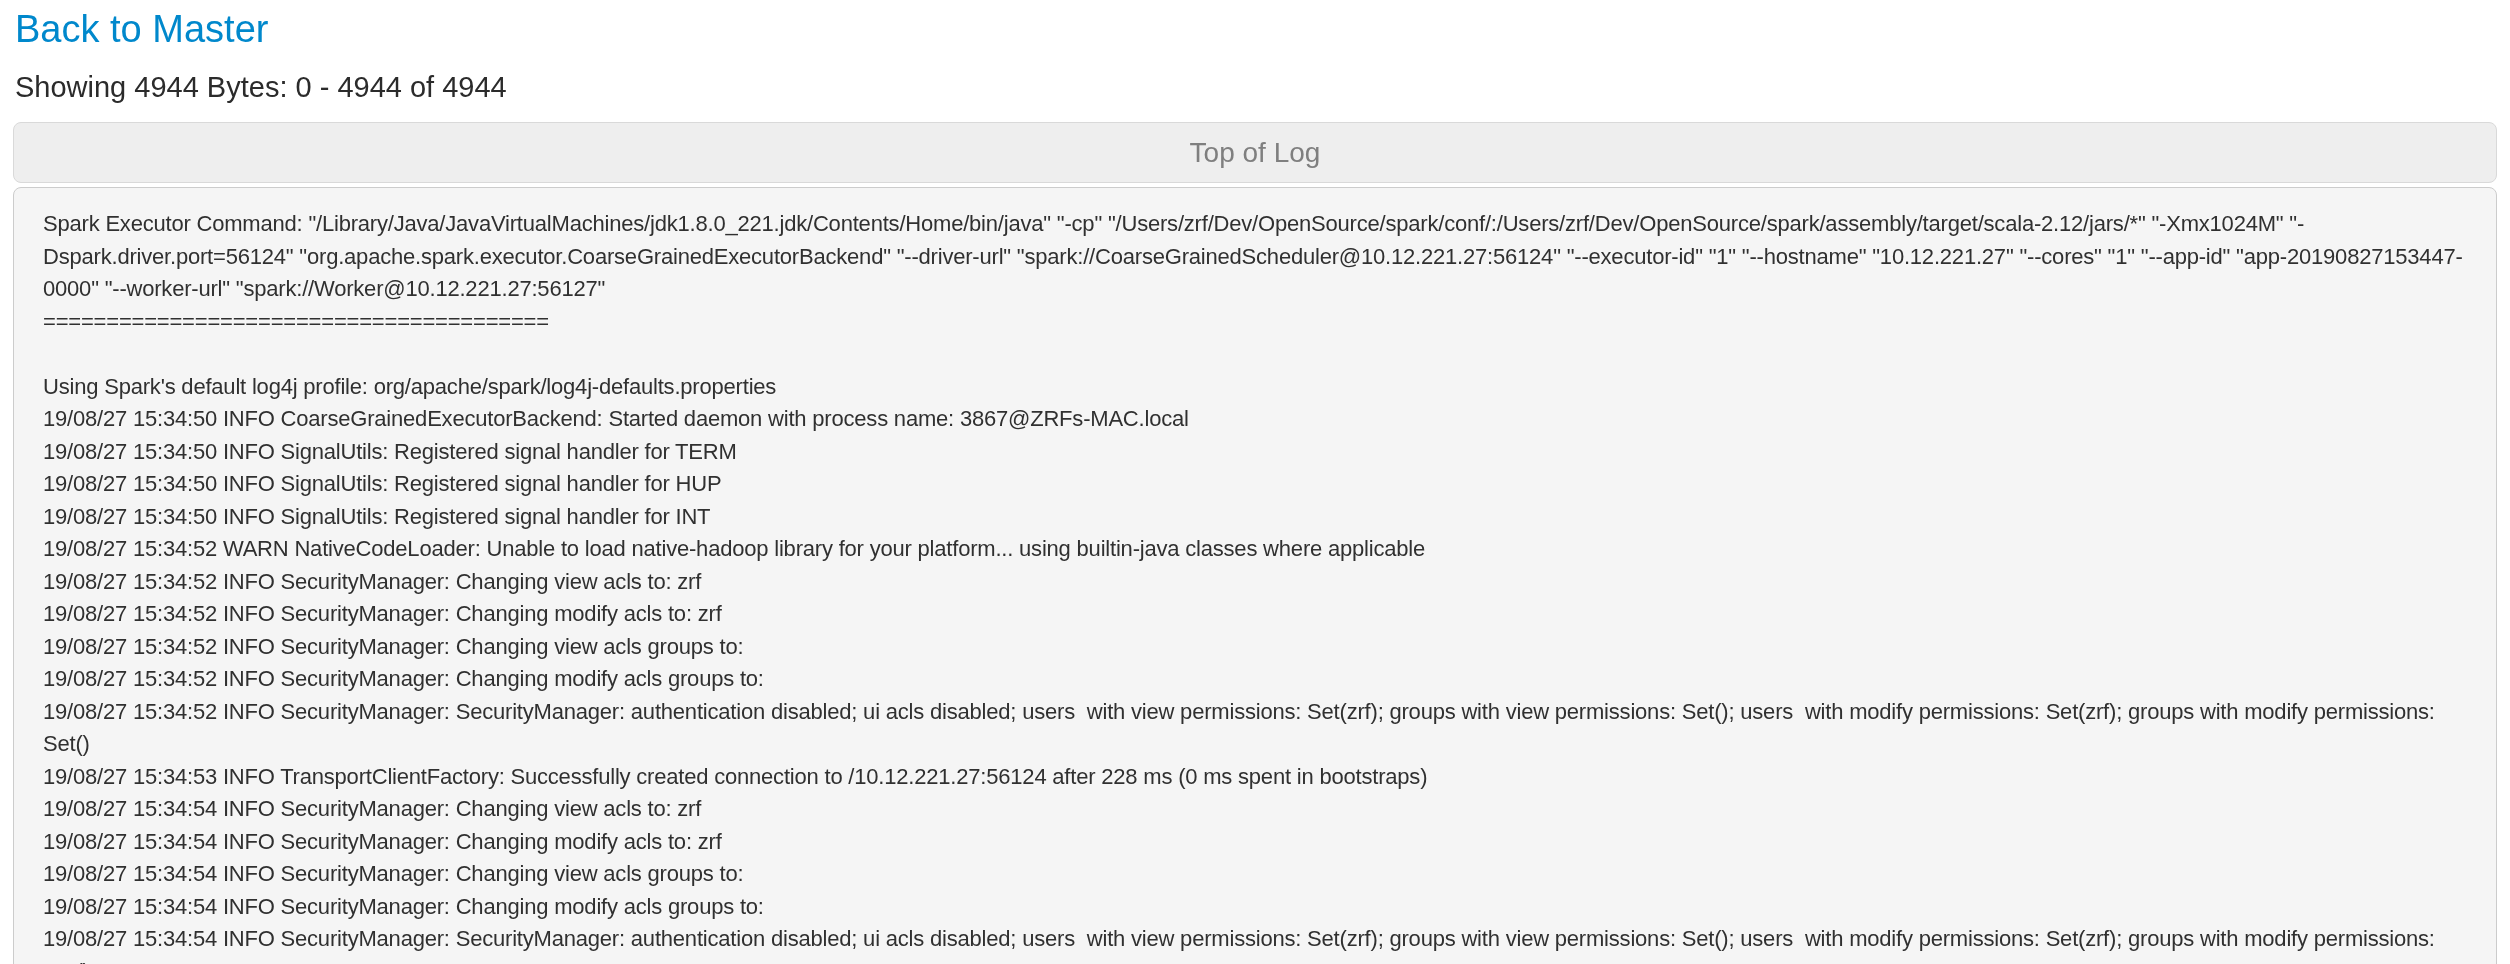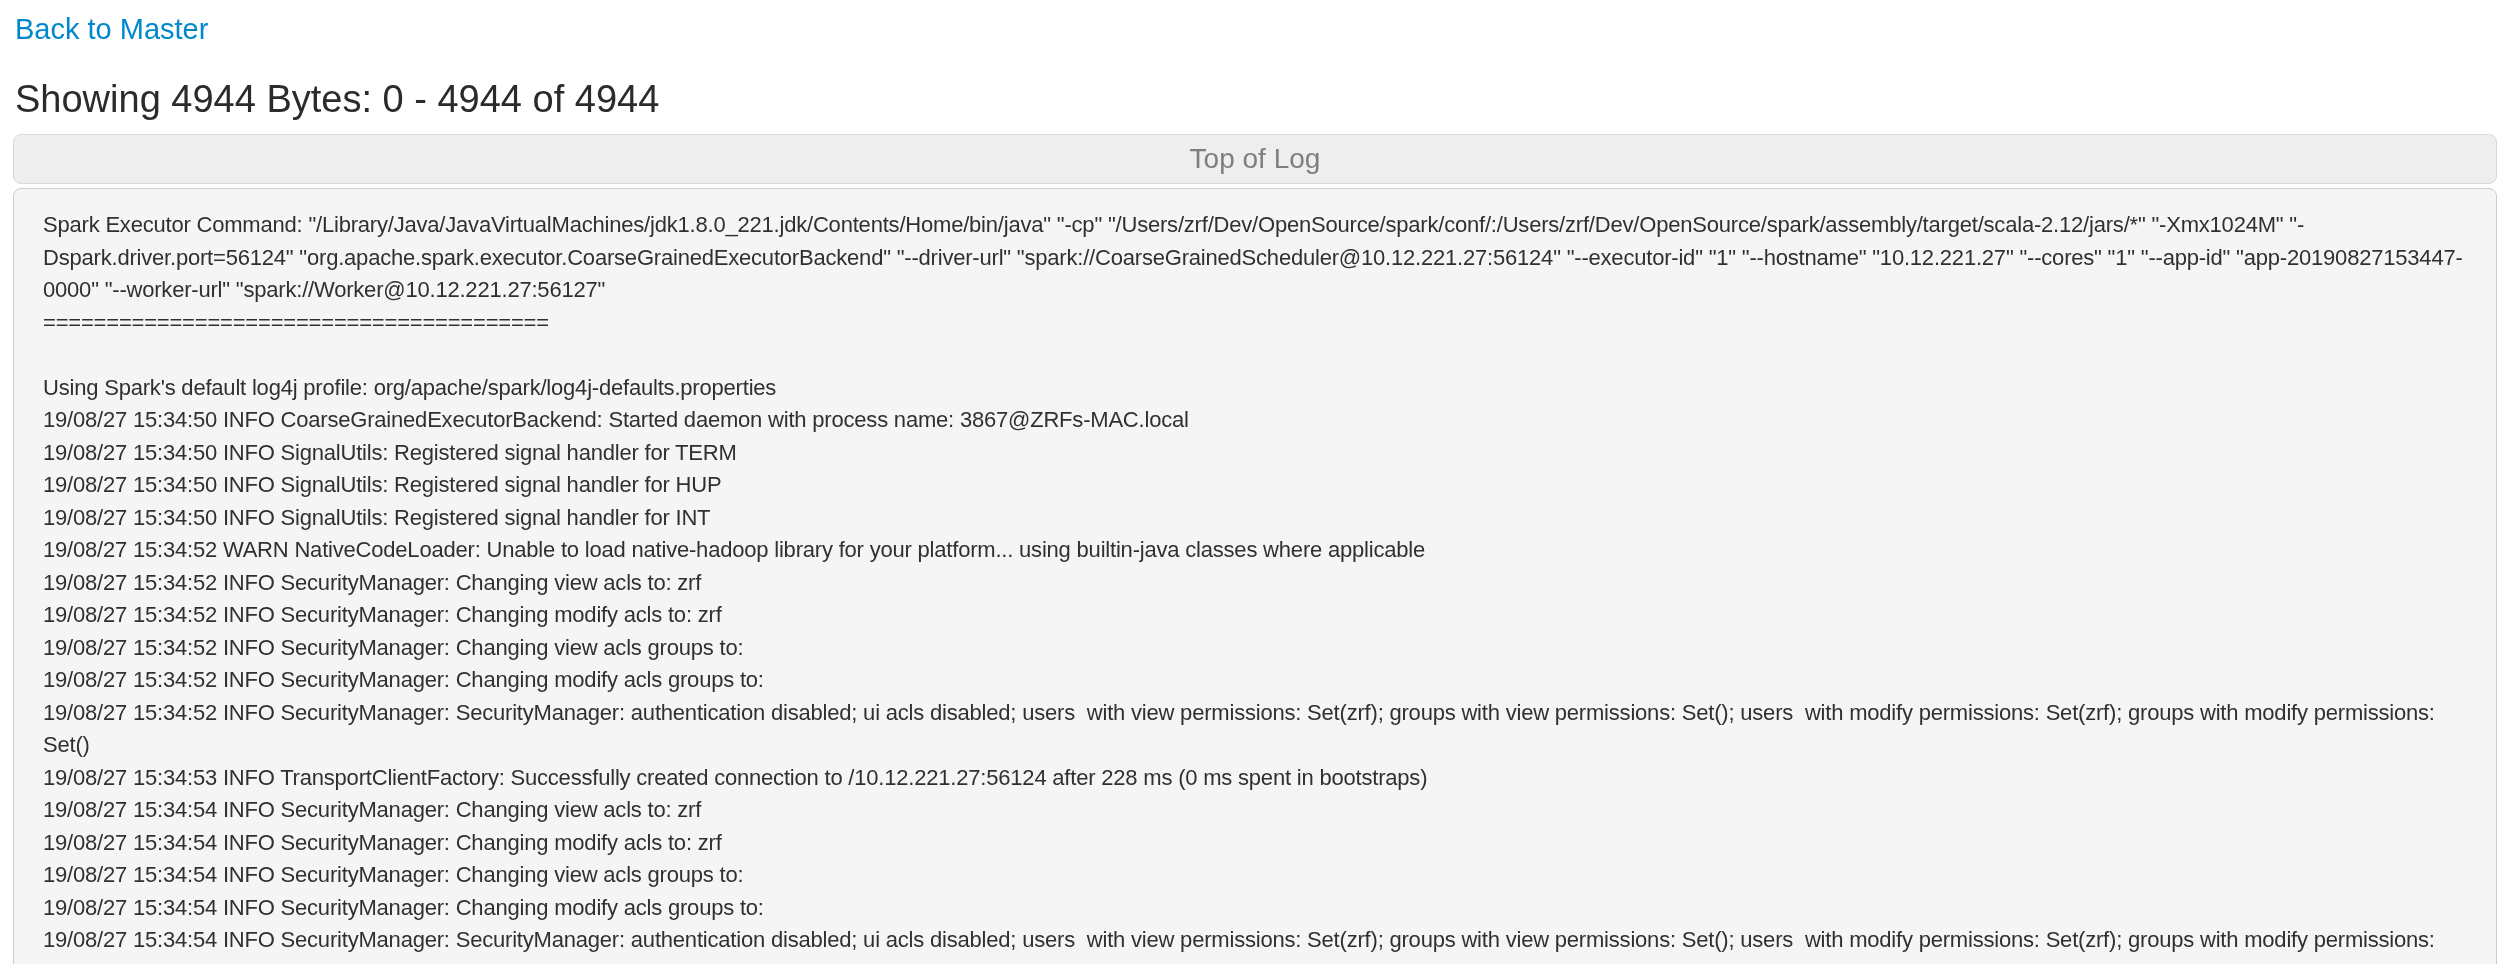--- a/index.html
+++ b/index.html
@@ -8,37 +8,37 @@
     width: 2510px; height: 964px;
     overflow: hidden;
     background: #ffffff;
     font-family: "Liberation Sans", "DejaVu Sans", sans-serif;
     color: #2e2e2e;
   }
   .page { padding: 10px 13px 0 13px; }
 
   a.back-link {
     display: inline-block;
-    margin: 2px 0 12px 2px;
-    font-size: 29px;
+    margin: 2px 0 0 2px;
+    font-size: 38px;
     line-height: 34px;
     color: #0088cc;
     text-decoration: none;
     cursor: pointer;
   }
   .byte-range {
     margin: 24px 0 0 2px;
-    font-size: 38px;
+    font-size: 29px;
     line-height: 34px;
     color: #2b2b2b;
   }
 
   .log-position-bar {
     margin-top: 18px;
-    height: 50px;
+    height: 61px;
     background: #eeeeee;
     border: 1px solid #d9d9d9;
     border-radius: 8px;
     display: flex;
     align-items: center;
     justify-content: center;
     font-size: 28px;
     color: #7f7f7f;
   }
 

